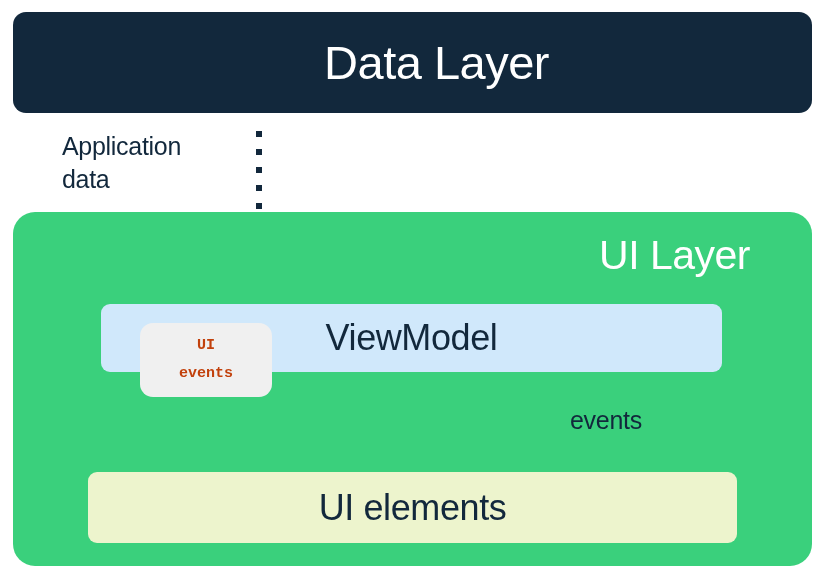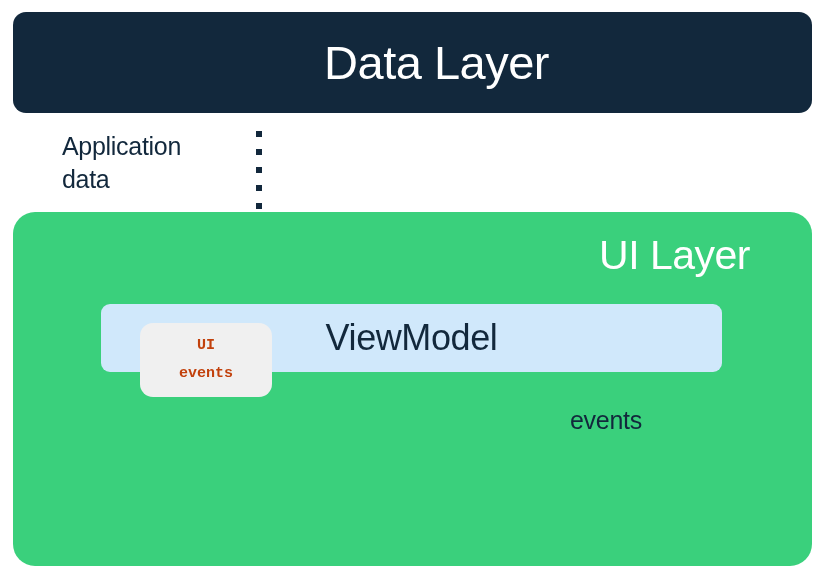--- a/index.html
+++ b/index.html
@@ -215,15 +215,18 @@
       <span id="viewmodel-title">ViewModel</span>
     </div>
 
     <div id="ui-state-pill">
       <span class="pill-line">UI</span>
       <span class="pill-line">events</span>
     </div>
 
     <span id="events-label">events</span>
 
+    <div id="ui-elements-box">
+      <span id="ui-elements-title">UI elements</span>
+    </div>
 
   </div>
 </div>
 
 </body></html>

